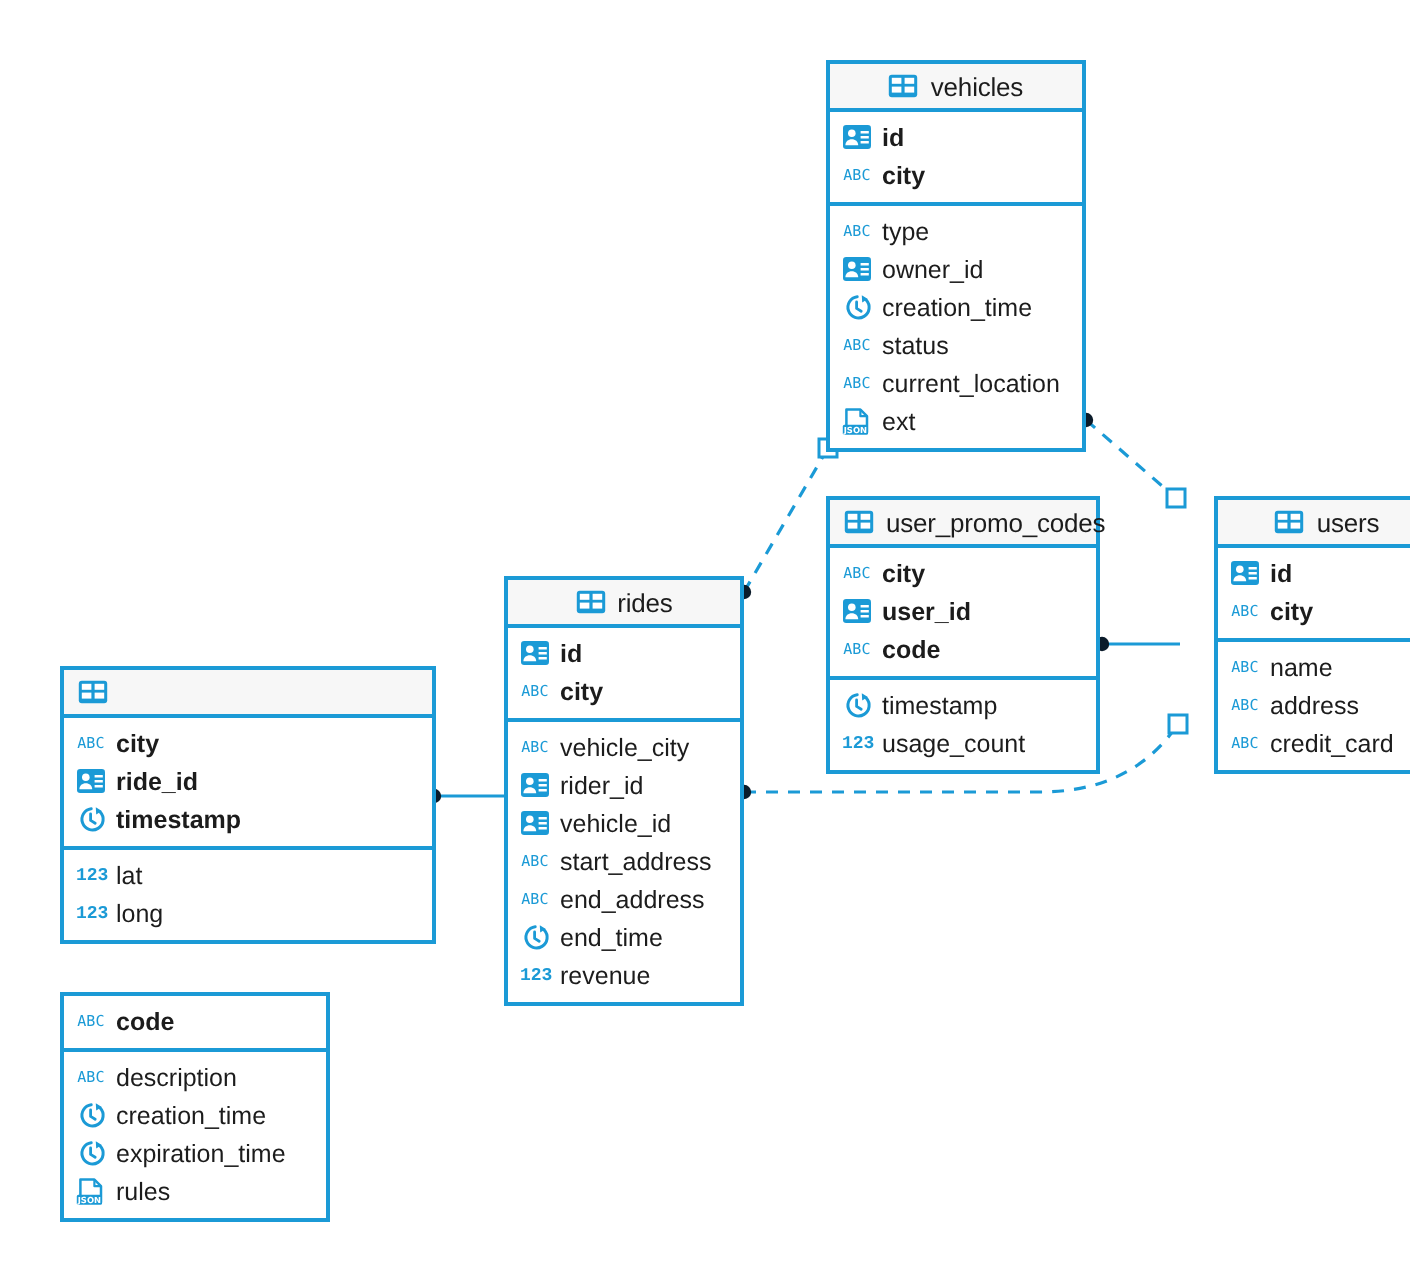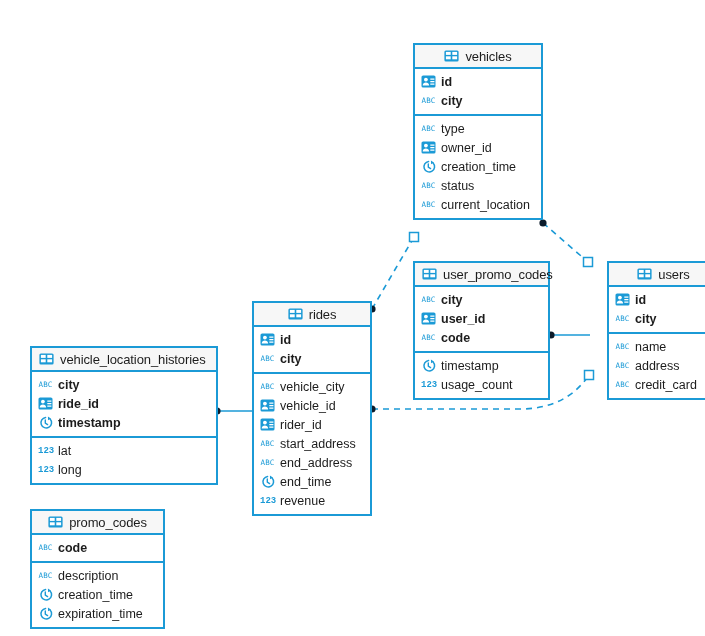--- a/index.html
+++ b/index.html
@@ -2,21 +2,21 @@
 <html><head>
 <meta charset="utf-8">
 <style>
   html,body{margin:0;padding:0;}
   body{
     width:705px;height:636px;position:relative;overflow:hidden;
     background:#ffffff;
     font-family:"Liberation Sans", sans-serif;
     -webkit-font-smoothing:antialiased;
   }
-  #canvas{position:absolute;left:0;top:13px;width:705px;height:448px;}
+  #canvas{position:absolute;left:0;top:0;width:705px;height:448px;}
   #edges{position:absolute;left:0;top:0;width:705px;height:636px;pointer-events:none;}
 
   
   .tbl{
     position:absolute;
     border:2px solid #1b9ad6;
     background:#ffffff;
     box-sizing:border-box;
     z-index:2;
   }
@@ -136,20 +136,31 @@
           <span>creation_time</span>
         </div>
         <div class="row">
           <span class="ic abc">ABC</span>
           <span>status</span>
         </div>
         <div class="row">
           <span class="ic abc">ABC</span>
           <span>current_location</span>
         </div>
+        <div class="row">
+          <span class="ic">
+            <svg width="15" height="14" viewBox="0 0 15 14">
+              <path d="M2.2 0.8 h7.0 l3.3 3.3 v8.0 h-10.3 z" fill="#ffffff" stroke="#1b9ad6" stroke-width="1.25" stroke-linejoin="round"></path>
+              <path d="M9.2 0.9 v3.2 h3.2" fill="none" stroke="#1b9ad6" stroke-width="1.1" stroke-linejoin="round"></path>
+              <rect x="0.4" y="8.4" width="12.6" height="5.0" rx="0.8" fill="#1b9ad6"></rect>
+              <text x="6.7" y="12.55" font-family="DejaVu Sans, sans-serif" font-size="4.2" font-weight="bold" fill="#ffffff" text-anchor="middle">JSON</text>
+            </svg>
+          </span>
+          <span>ext</span>
+        </div>
       </div>
     </div>
     <div class="tbl" style="left: 413px; top: 248px; width: 137px;">
       <div class="tbl-head left">
         <span class="ic">
           <svg width="15" height="12" viewBox="0 0 15 12">
             <rect x="0.4" y="0.4" width="14.2" height="11.2" rx="1.5" fill="#1b9ad6"></rect>
             <rect x="1.9" y="1.9" width="4.8" height="3.0" fill="#ffffff"></rect>
             <rect x="8.3" y="1.9" width="4.8" height="3.0" fill="#ffffff"></rect>
             <rect x="1.9" y="6.3" width="4.8" height="3.0" fill="#ffffff"></rect>
@@ -286,34 +297,34 @@
           <span class="ic">
             <svg width="15" height="13" viewBox="0 0 15 13">
               <rect x="0.5" y="0.5" width="14" height="12" rx="1.6" fill="#1b9ad6"></rect>
               <circle cx="4.9" cy="4.6" r="1.9" fill="#ffffff"></circle>
               <path d="M1.7 10.6c0-1.9 1.45-3.0 3.2-3.0s3.2 1.1 3.2 3.0z" fill="#ffffff"></path>
               <rect x="9.3" y="3.5" width="4.1" height="1.25" fill="#ffffff"></rect>
               <rect x="9.3" y="6.0" width="4.1" height="1.25" fill="#ffffff"></rect>
               <rect x="9.3" y="8.5" width="4.1" height="1.25" fill="#ffffff"></rect>
             </svg>
           </span>
+          <span>rider_id</span>
+        </div>
+        <div class="row">
+          <span class="ic">
+            <svg width="15" height="13" viewBox="0 0 15 13">
+              <rect x="0.5" y="0.5" width="14" height="12" rx="1.6" fill="#1b9ad6"></rect>
+              <circle cx="4.9" cy="4.6" r="1.9" fill="#ffffff"></circle>
+              <path d="M1.7 10.6c0-1.9 1.45-3.0 3.2-3.0s3.2 1.1 3.2 3.0z" fill="#ffffff"></path>
+              <rect x="9.3" y="3.5" width="4.1" height="1.25" fill="#ffffff"></rect>
+              <rect x="9.3" y="6.0" width="4.1" height="1.25" fill="#ffffff"></rect>
+              <rect x="9.3" y="8.5" width="4.1" height="1.25" fill="#ffffff"></rect>
+            </svg>
+          </span>
           <span>vehicle_id</span>
-        </div>
-        <div class="row">
-          <span class="ic">
-            <svg width="15" height="13" viewBox="0 0 15 13">
-              <rect x="0.5" y="0.5" width="14" height="12" rx="1.6" fill="#1b9ad6"></rect>
-              <circle cx="4.9" cy="4.6" r="1.9" fill="#ffffff"></circle>
-              <path d="M1.7 10.6c0-1.9 1.45-3.0 3.2-3.0s3.2 1.1 3.2 3.0z" fill="#ffffff"></path>
-              <rect x="9.3" y="3.5" width="4.1" height="1.25" fill="#ffffff"></rect>
-              <rect x="9.3" y="6.0" width="4.1" height="1.25" fill="#ffffff"></rect>
-              <rect x="9.3" y="8.5" width="4.1" height="1.25" fill="#ffffff"></rect>
-            </svg>
-          </span>
-          <span>rider_id</span>
         </div>
         <div class="row">
           <span class="ic abc">ABC</span>
           <span>start_address</span>
         </div>
         <div class="row">
           <span class="ic abc">ABC</span>
           <span>end_address</span>
         </div>
         <div class="row">
@@ -336,21 +347,20 @@
       <div class="tbl-head left">
         <span class="ic">
           <svg width="15" height="12" viewBox="0 0 15 12">
             <rect x="0.4" y="0.4" width="14.2" height="11.2" rx="1.5" fill="#1b9ad6"></rect>
             <rect x="1.9" y="1.9" width="4.8" height="3.0" fill="#ffffff"></rect>
             <rect x="8.3" y="1.9" width="4.8" height="3.0" fill="#ffffff"></rect>
             <rect x="1.9" y="6.3" width="4.8" height="3.0" fill="#ffffff"></rect>
             <rect x="8.3" y="6.3" width="4.8" height="3.0" fill="#ffffff"></rect>
           </svg>
         </span>
-        <span class="tbl-title">vehicle_location_histories</span>
       </div>
       <div class="sec pk">
         <div class="row bold">
           <span class="ic abc">ABC</span>
           <span>city</span>
         </div>
         <div class="row bold">
           <span class="ic">
             <svg width="15" height="13" viewBox="0 0 15 13">
               <rect x="0.5" y="0.5" width="14" height="12" rx="1.6" fill="#1b9ad6"></rect>
@@ -379,32 +389,20 @@
           <span class="ic num123">123</span>
           <span>lat</span>
         </div>
         <div class="row">
           <span class="ic num123">123</span>
           <span>long</span>
         </div>
       </div>
     </div>
     <div class="tbl" style="left: 30px; top: 496px; width: 135px;">
-      <div class="tbl-head">
-        <span class="ic">
-          <svg width="15" height="12" viewBox="0 0 15 12">
-            <rect x="0.4" y="0.4" width="14.2" height="11.2" rx="1.5" fill="#1b9ad6"></rect>
-            <rect x="1.9" y="1.9" width="4.8" height="3.0" fill="#ffffff"></rect>
-            <rect x="8.3" y="1.9" width="4.8" height="3.0" fill="#ffffff"></rect>
-            <rect x="1.9" y="6.3" width="4.8" height="3.0" fill="#ffffff"></rect>
-            <rect x="8.3" y="6.3" width="4.8" height="3.0" fill="#ffffff"></rect>
-          </svg>
-        </span>
-        <span class="tbl-title">promo_codes</span>
-      </div>
       <div class="sec pk">
         <div class="row bold">
           <span class="ic abc">ABC</span>
           <span>code</span>
         </div>
       </div>
       <div class="sec">
         <div class="row">
           <span class="ic abc">ABC</span>
           <span>description</span>
@@ -421,16 +419,27 @@
         </div>
         <div class="row">
           <span class="ic">
             <svg width="15" height="14" viewBox="0 0 15 14">
               <path d="M12.1 3.0 A5.3 5.3 0 1 1 7.6 1.4" fill="none" stroke="#1b9ad6" stroke-width="1.5" stroke-linecap="round"></path>
               <path d="M9.9 0.6 L12.9 2.5 L10.1 4.2 Z" fill="#1b9ad6"></path>
               <path d="M7.3 4.0 L7.3 7.2 L9.6 8.6" fill="none" stroke="#1b9ad6" stroke-width="1.4" stroke-linecap="round" stroke-linejoin="round"></path>
             </svg>
           </span>
           <span>expiration_time</span>
+        </div>
+        <div class="row">
+          <span class="ic">
+            <svg width="15" height="14" viewBox="0 0 15 14">
+              <path d="M2.2 0.8 h7.0 l3.3 3.3 v8.0 h-10.3 z" fill="#ffffff" stroke="#1b9ad6" stroke-width="1.25" stroke-linejoin="round"></path>
+              <path d="M9.2 0.9 v3.2 h3.2" fill="none" stroke="#1b9ad6" stroke-width="1.1" stroke-linejoin="round"></path>
+              <rect x="0.4" y="8.4" width="12.6" height="5.0" rx="0.8" fill="#1b9ad6"></rect>
+              <text x="6.7" y="12.55" font-family="DejaVu Sans, sans-serif" font-size="4.2" font-weight="bold" fill="#ffffff" text-anchor="middle">JSON</text>
+            </svg>
+          </span>
+          <span>rules</span>
         </div>
       </div>
     </div>
   </div>
 
 </body></html>

